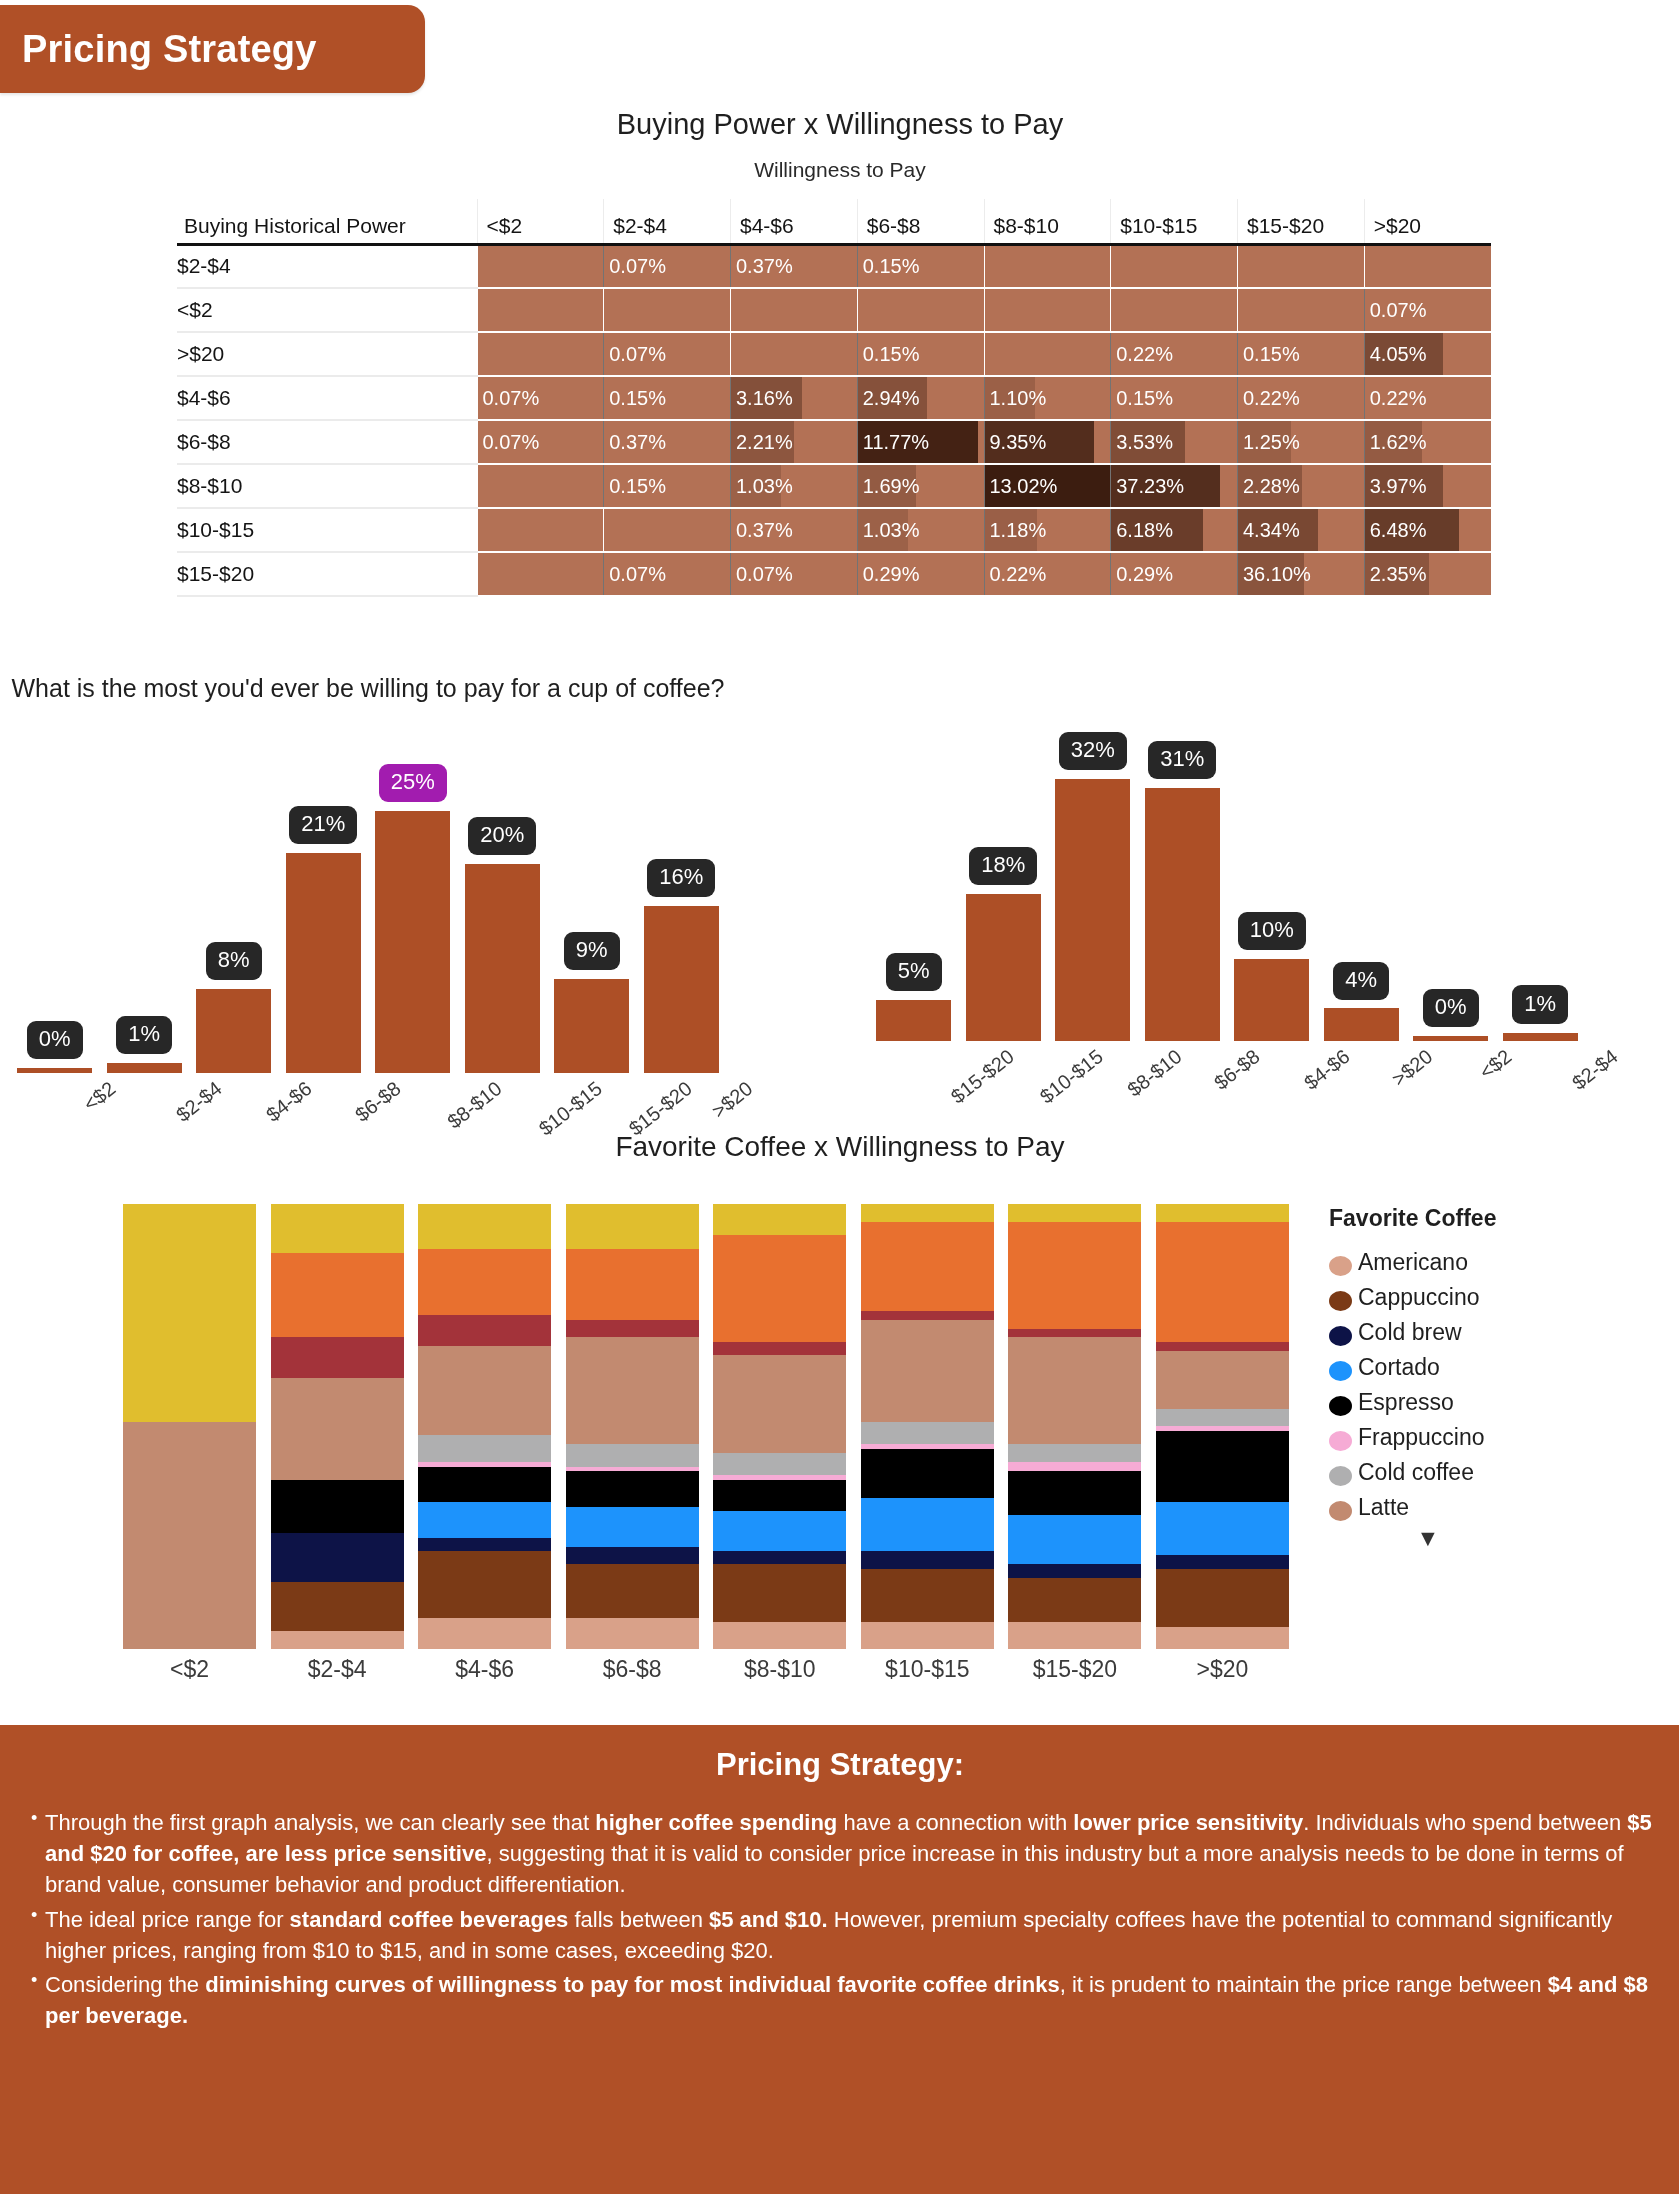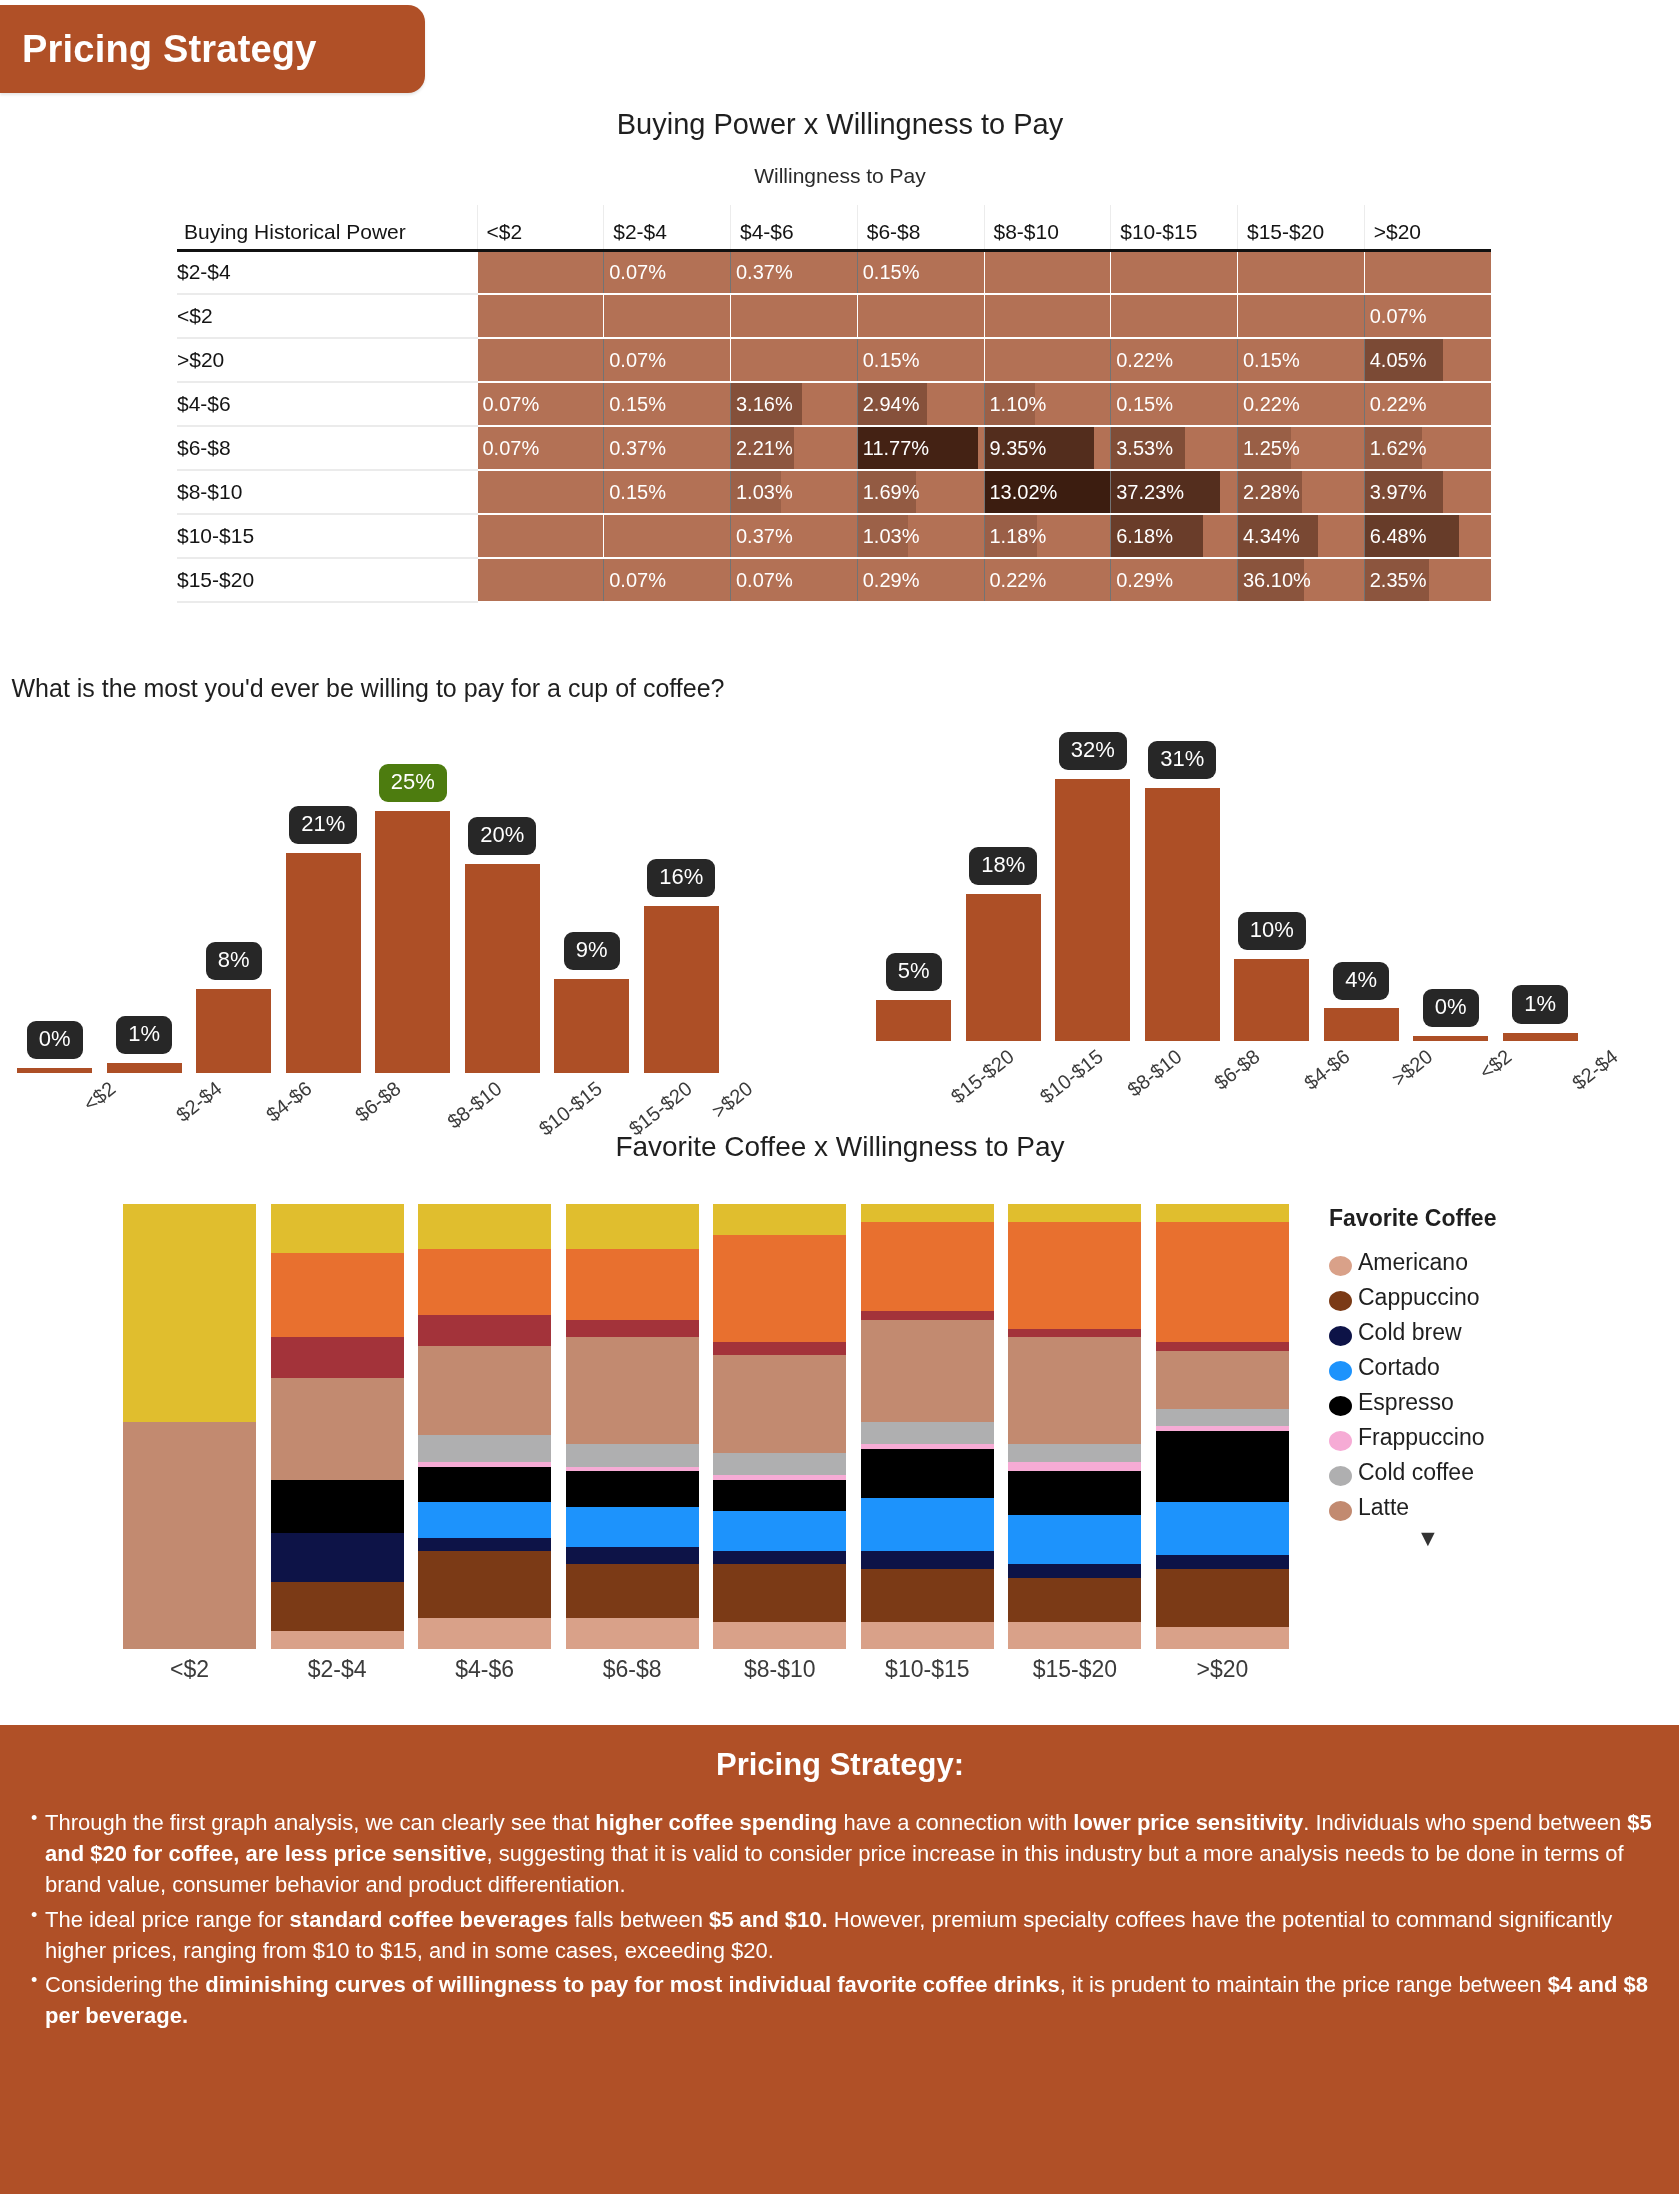--- a/index.html
+++ b/index.html
@@ -25,21 +25,21 @@
     color: #ffffff; font-size: 38px; font-weight: bold; letter-spacing: 0.2px;
   }
 
   
   .heatmap-wrap { position: absolute; left: 0; top: 94px; width: 1680px; }
   .heatmap-title {
     text-align: center; font-size: 29px; color: #1f1f1f; font-weight: normal;
     margin-top: 14px;
   }
   .heatmap-subtitle {
-    text-align: center; font-size: 21px; color: #2a2a2a; margin-top: 23px;
+    text-align: center; font-size: 21px; color: #2a2a2a; margin-top: 17px;
   }
   table.heatmap {
     border-collapse: collapse;
     margin: 17px 0 0 177px;
     width: 1314px;
     table-layout: fixed;
   }
   table.heatmap th, table.heatmap td { padding: 0; }
   table.heatmap thead th {
     font-size: 21px; font-weight: normal; color: #141414;
@@ -289,21 +289,21 @@
         <div class="bc-col">
           <div class="bc-bar" style="height: 84px; background: rgb(173, 79, 38);"></div>
           <div class="bc-label" style="background: rgb(39, 39, 39); bottom: 93px;">8%</div>
         </div>
         <div class="bc-col">
           <div class="bc-bar" style="height: 220px; background: rgb(173, 79, 38);"></div>
           <div class="bc-label" style="background: rgb(39, 39, 39); bottom: 229px;">21%</div>
         </div>
         <div class="bc-col">
           <div class="bc-bar" style="height: 262px; background: rgb(173, 79, 38);"></div>
-          <div class="bc-label" style="background: #4d7c0f; bottom: 271px;">25%</div>
+          <div class="bc-label" style="background: #a21caf; bottom: 271px;">25%</div>
         </div>
         <div class="bc-col">
           <div class="bc-bar" style="height: 209px; background: rgb(173, 79, 38);"></div>
           <div class="bc-label" style="background: rgb(39, 39, 39); bottom: 218px;">20%</div>
         </div>
         <div class="bc-col">
           <div class="bc-bar" style="height: 94px; background: rgb(173, 79, 38);"></div>
           <div class="bc-label" style="background: rgb(39, 39, 39); bottom: 103px;">9%</div>
         </div>
         <div class="bc-col">

